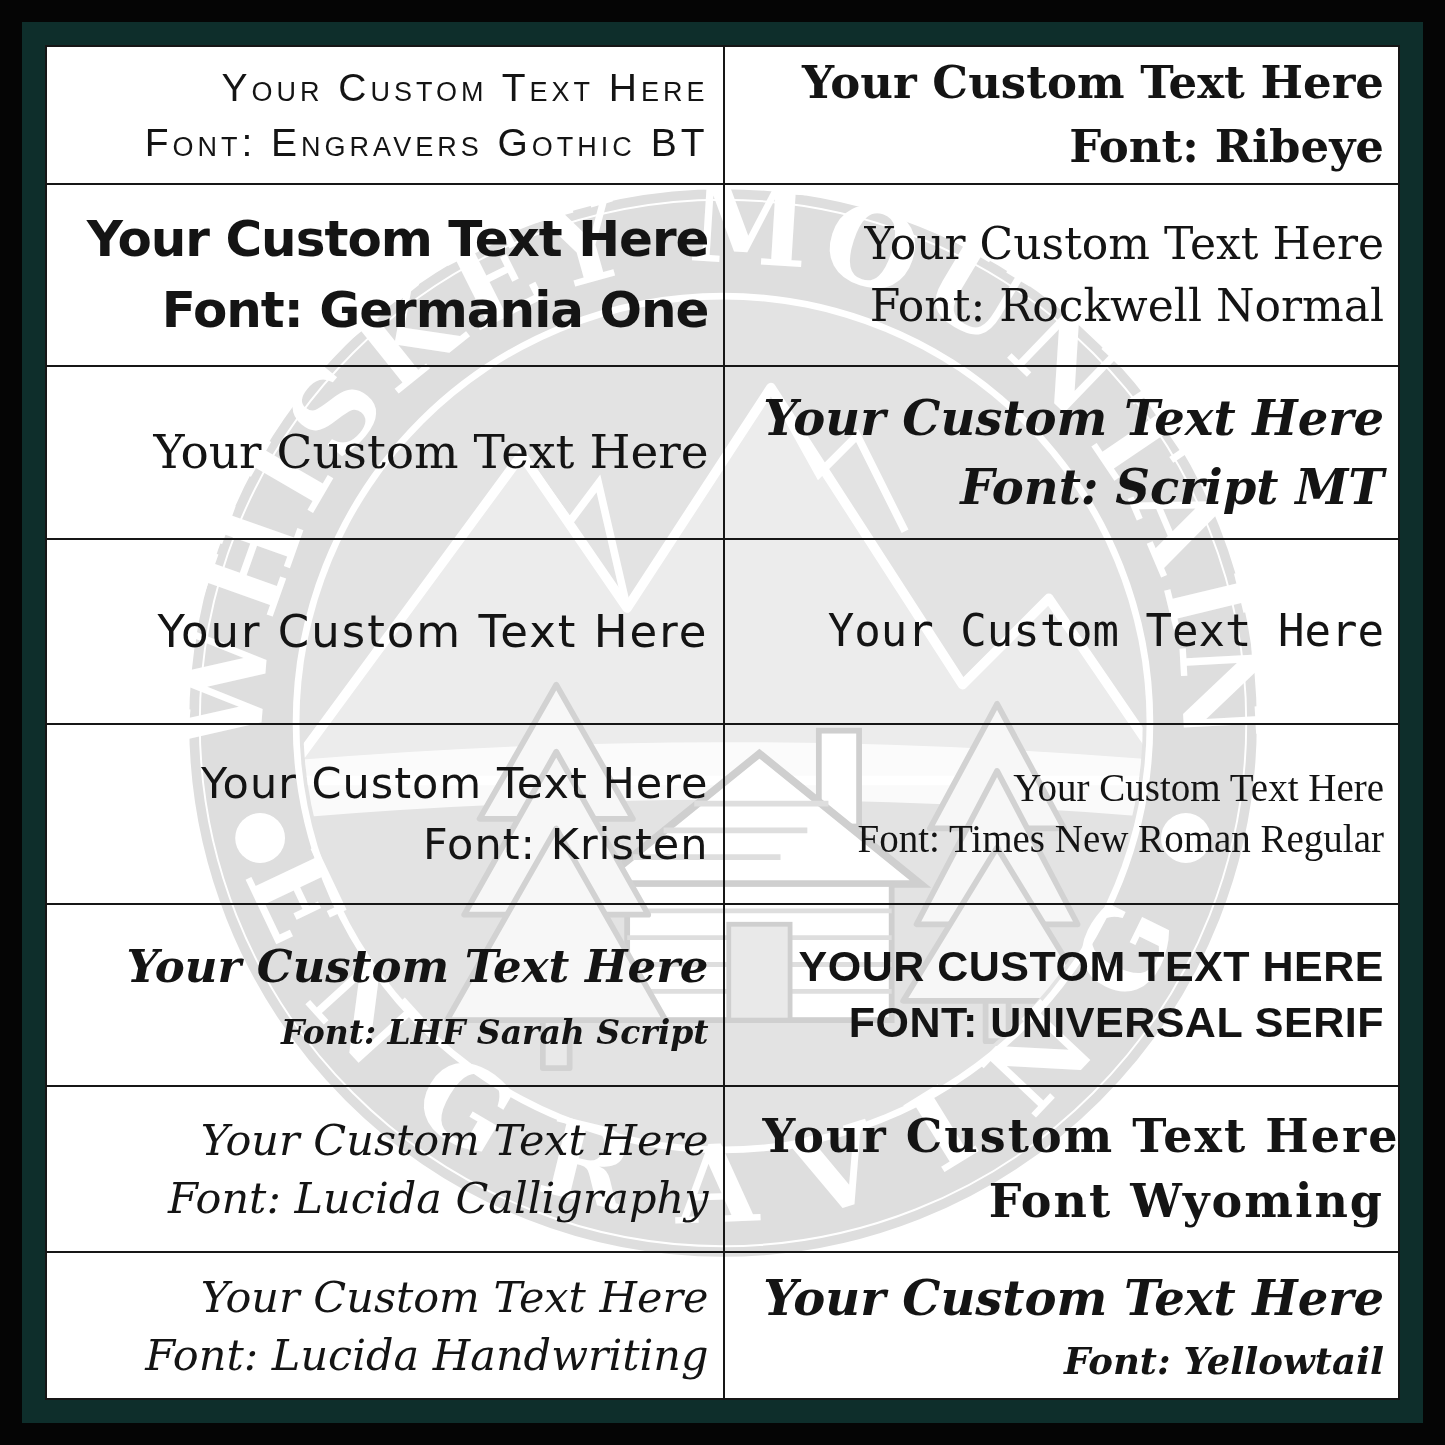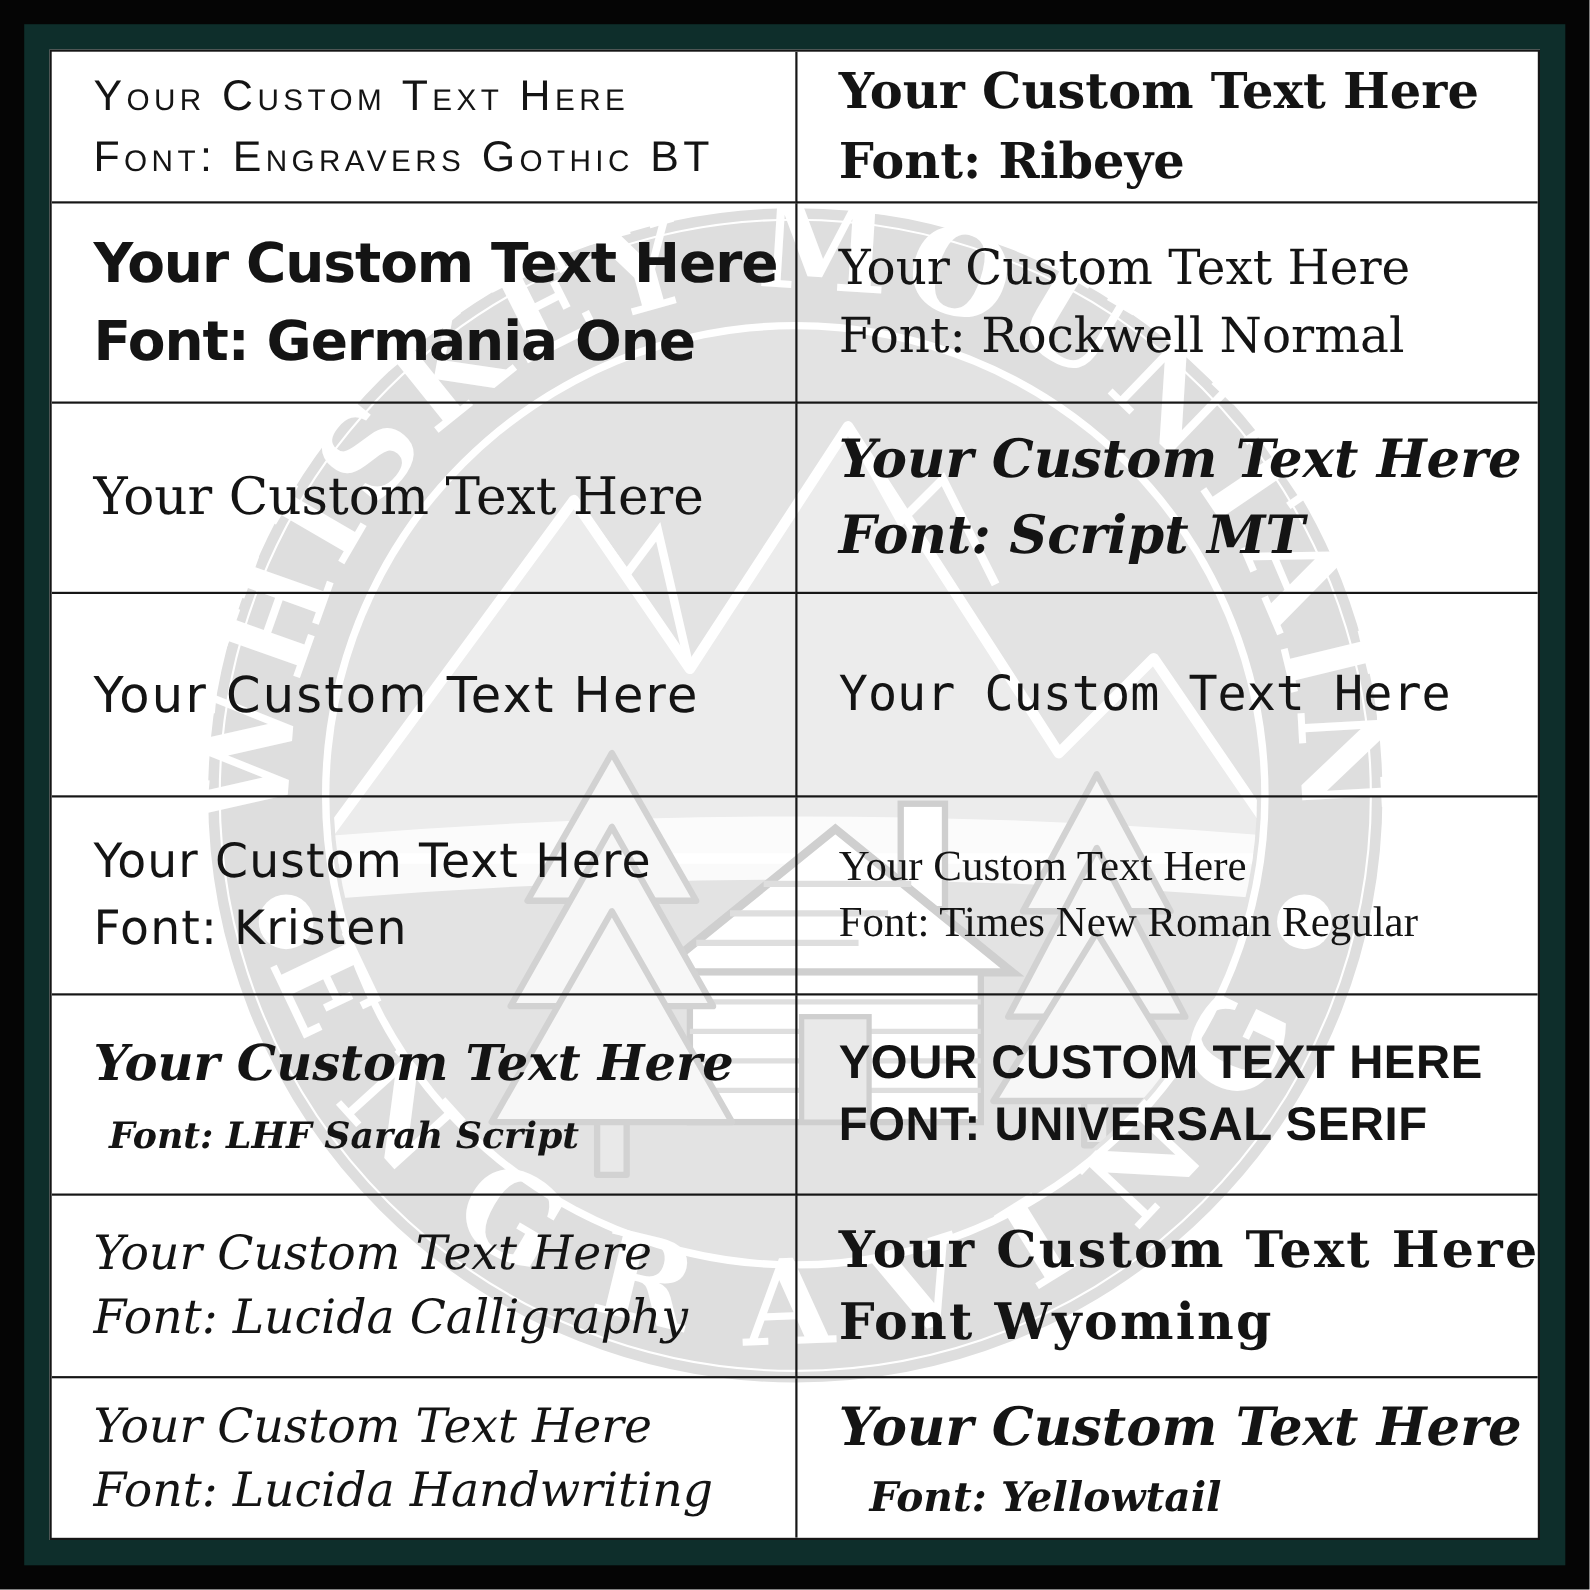--- a/index.html
+++ b/index.html
@@ -36,21 +36,21 @@
     border-bottom:2px solid #161616;
     display:flex;flex-direction:column;justify-content:center;
     padding:0 14px 0 38px;
     color:#141414;
     line-height:1.42;
     box-sizing:border-box;
     overflow:hidden;
   }
   .cell.right{border-left:2px solid #161616;}
   .cell.lastrow{border-bottom:none;}
-  .line{white-space:nowrap;}
+  .line{white-space:nowrap;text-align:right;}
 
   
   .f0{font-family:"Liberation Sans",sans-serif;font-variant:small-caps;font-size:39px;letter-spacing:4px;}
   .f1{font-family:"DejaVu Serif",serif;font-weight:700;font-size:45px;}
   .f2{font-family:"DejaVu Sans",sans-serif;font-weight:800;font-size:50px;letter-spacing:-1px;}
   .f3{font-family:"DejaVu Serif",serif;font-size:44px;}
   .f4{font-family:"DejaVu Serif",serif;font-size:47px;}
   .f5{font-family:"DejaVu Serif",serif;font-style:italic;font-weight:700;font-size:48px;}
   .f6{font-family:"DejaVu Sans",cursive;font-size:45px;letter-spacing:2px;}
   .f7{font-family:"DejaVu Sans Mono",monospace;font-size:44px;}

